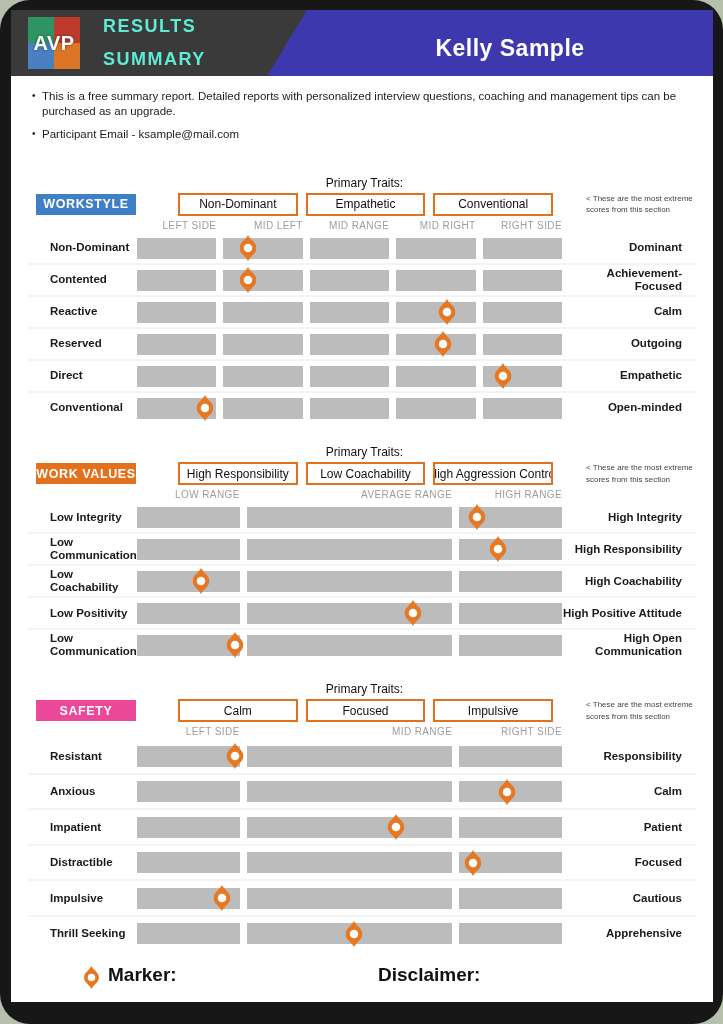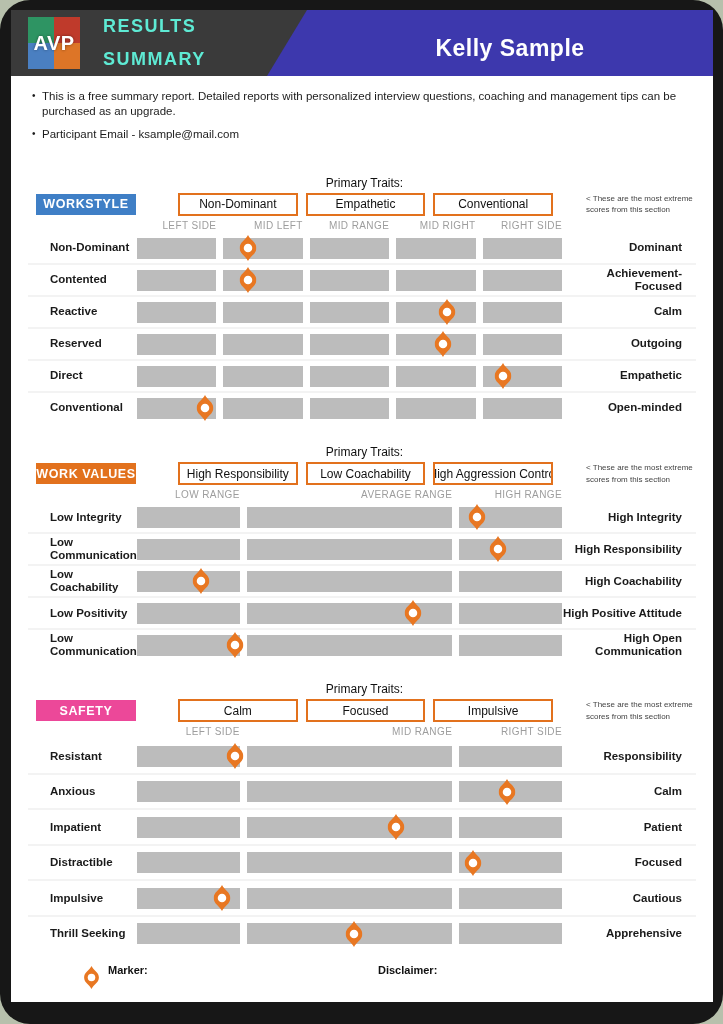--- a/index.html
+++ b/index.html
@@ -96,21 +96,21 @@
   .marker{
     position:absolute;top:50%;width:17px;height:26px;
     transform:translate(-50%,-50%);
   }
 
   
   .footer{display:flex;padding:14px 17px 0 17px;}
   .legend-marker{display:flex;width:340px;padding-left:56px;box-sizing:border-box;}
   .legend-marker-icon{width:15px;height:23px;flex:0 0 auto;margin-top:2px;}
   .legend-marker-body{margin-left:9px;}
-  .legend-title{font-size:11px;font-weight:700;color:#111;}
+  .legend-title{font-size:19px;font-weight:700;color:#111;}
   .disclaimer{margin-left:10px;width:293px;overflow:hidden;}
 </style>
 </head>
 <body>
 
 <div class="stage">
   <div class="frame"></div>
   <div class="page">
 
     <div class="header">

